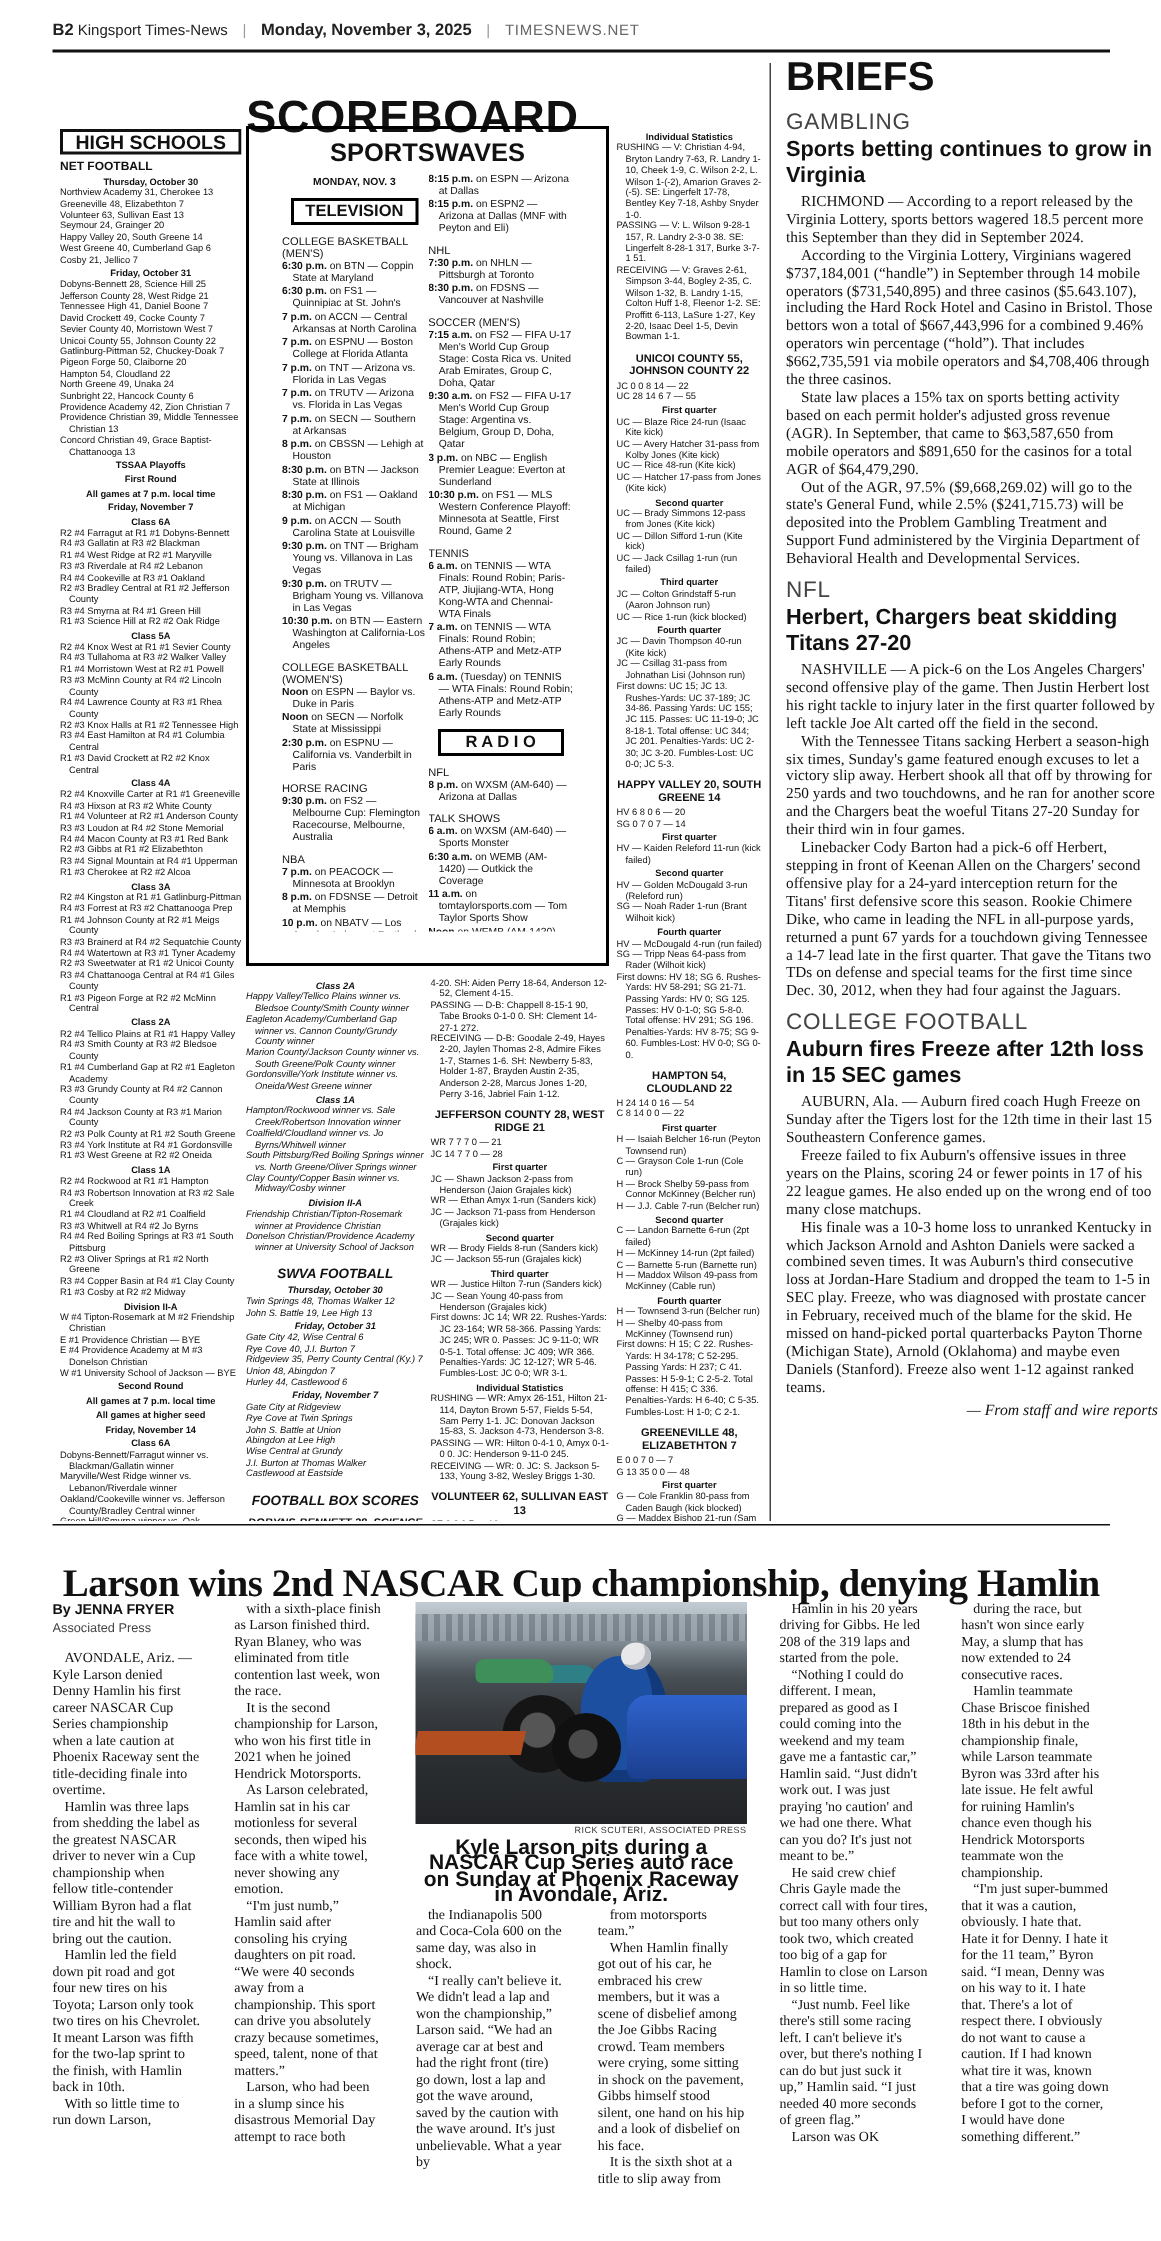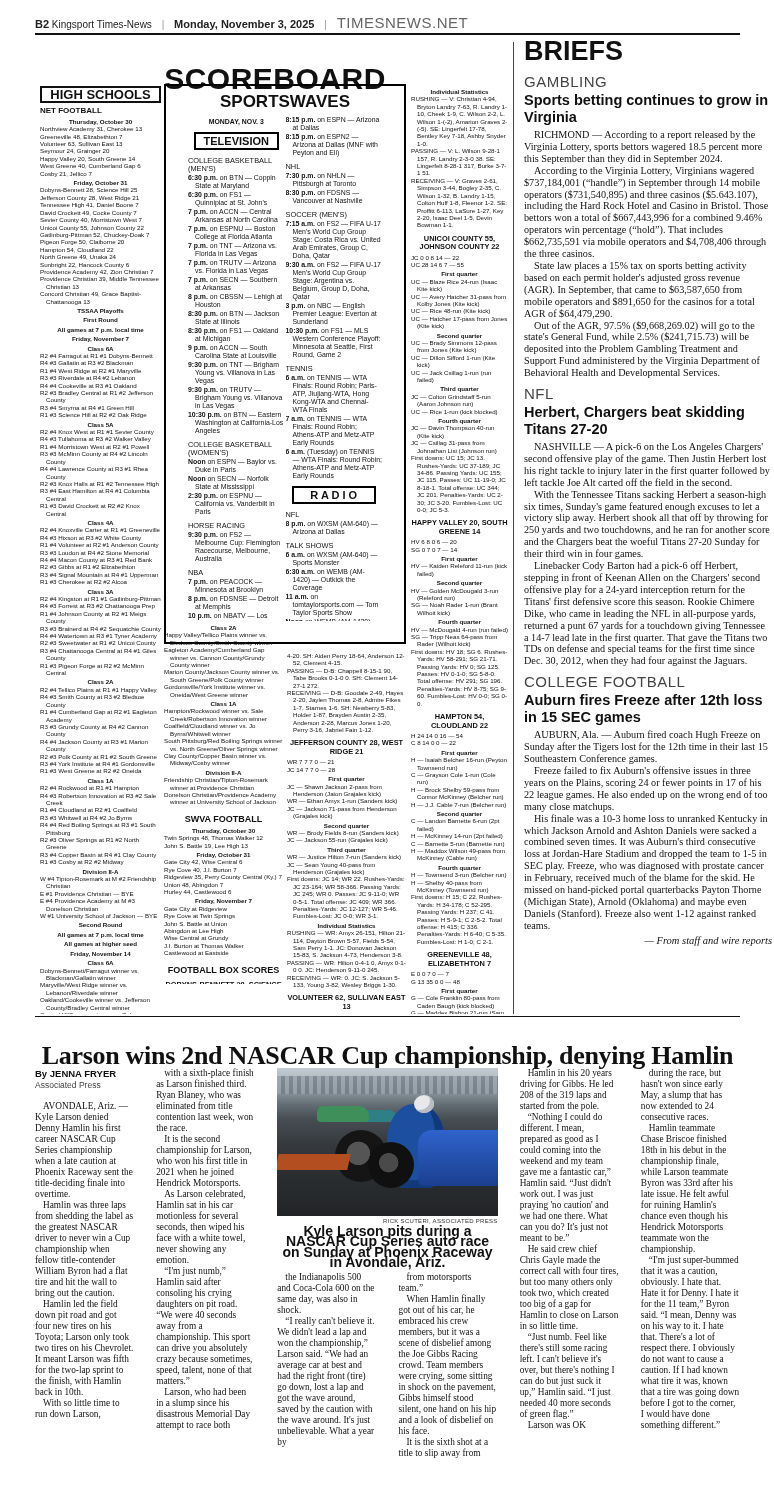--- a/index.html
+++ b/index.html
@@ -2,39 +2,39 @@
 <html><head>
 <meta charset="utf-8">
 <style>
   html,body{margin:0;padding:0;}
   body{width:774px;height:1494px;position:relative;background:#ffffff;color:#111;
        font-family:"Liberation Sans",sans-serif;overflow:hidden;}
   
   .masthead{position:absolute;left:35px;top:14px;width:705px;font-size:10px;color:#222;}
   .masthead b{font-size:11px;}
   .masthead .sep{color:#999;margin:0 7px;}
-  .masthead .site{color:#666;font-size:15px;letter-spacing:.5px;}
+  .masthead .site{color:#666;font-size:10px;letter-spacing:.5px;}
   .mast-rule{position:absolute;left:35px;top:33px;width:705px;border-top:2px solid #111;}
   
   .sb-title{position:absolute;left:40px;top:42px;width:470px;text-align:center;
             font-size:30px;font-weight:800;letter-spacing:.5px;}
   .v-rule{position:absolute;left:513px;top:42px;height:972px;border-left:1px solid #444;}
   
   .agate{font-size:6.2px;line-height:7.4px;color:#111;}
   .ag{padding-left:6px;text-indent:-6px;}
   .ag.s-dh{font-weight:bold;text-align:center;padding-left:0;text-indent:0;margin-top:2px;}
   .ag.s-gh{font-weight:bold;text-align:center;font-size:7.4px;line-height:8.4px;
            margin:6px 0 2px;padding-left:0;text-indent:0;}
   .ag.s-sh{font-weight:bold;text-align:center;font-size:9px;line-height:10px;
            margin:8px 0 3px;padding-left:0;text-indent:0;}
   .hs-wrap{position:absolute;left:40px;top:86px;width:121px;height:928px;overflow:hidden;}
   .hs-titlebox{border:2.5px solid #111;text-align:center;font-weight:800;font-size:13px;
                padding:3px 0;margin-bottom:4px;}
   .hs-sub{text-align:left;font-weight:bold;font-size:8px;margin-bottom:3px;}
-  .col2b{position:absolute;left:164px;top:622px;width:119px;height:362px;overflow:hidden;}
+  .col2b{position:absolute;left:164px;top:652px;width:119px;height:362px;overflow:hidden;font-style:italic;}
   .col3b{position:absolute;left:287px;top:652px;width:119px;height:362px;overflow:hidden;}
   .col4{position:absolute;left:411px;top:86px;width:97px;height:928px;overflow:hidden;}
   
   .sw-box{position:absolute;left:164px;top:84px;width:242px;height:560px;
           border:2px solid #000;padding:4px 22px;box-sizing:border-box;overflow:hidden;}
   .sw-title{text-align:center;font-weight:800;font-size:17px;margin:2px 0 4px;}
   .sw-cols{display:flex;gap:1px;}
   .tvcol{width:50%;font-size:6.9px;line-height:8px;overflow:hidden;height:505px;}
   .tv{padding-left:7px;text-indent:-7px;margin-bottom:1px;}
   .tv b{font-weight:bold;}

